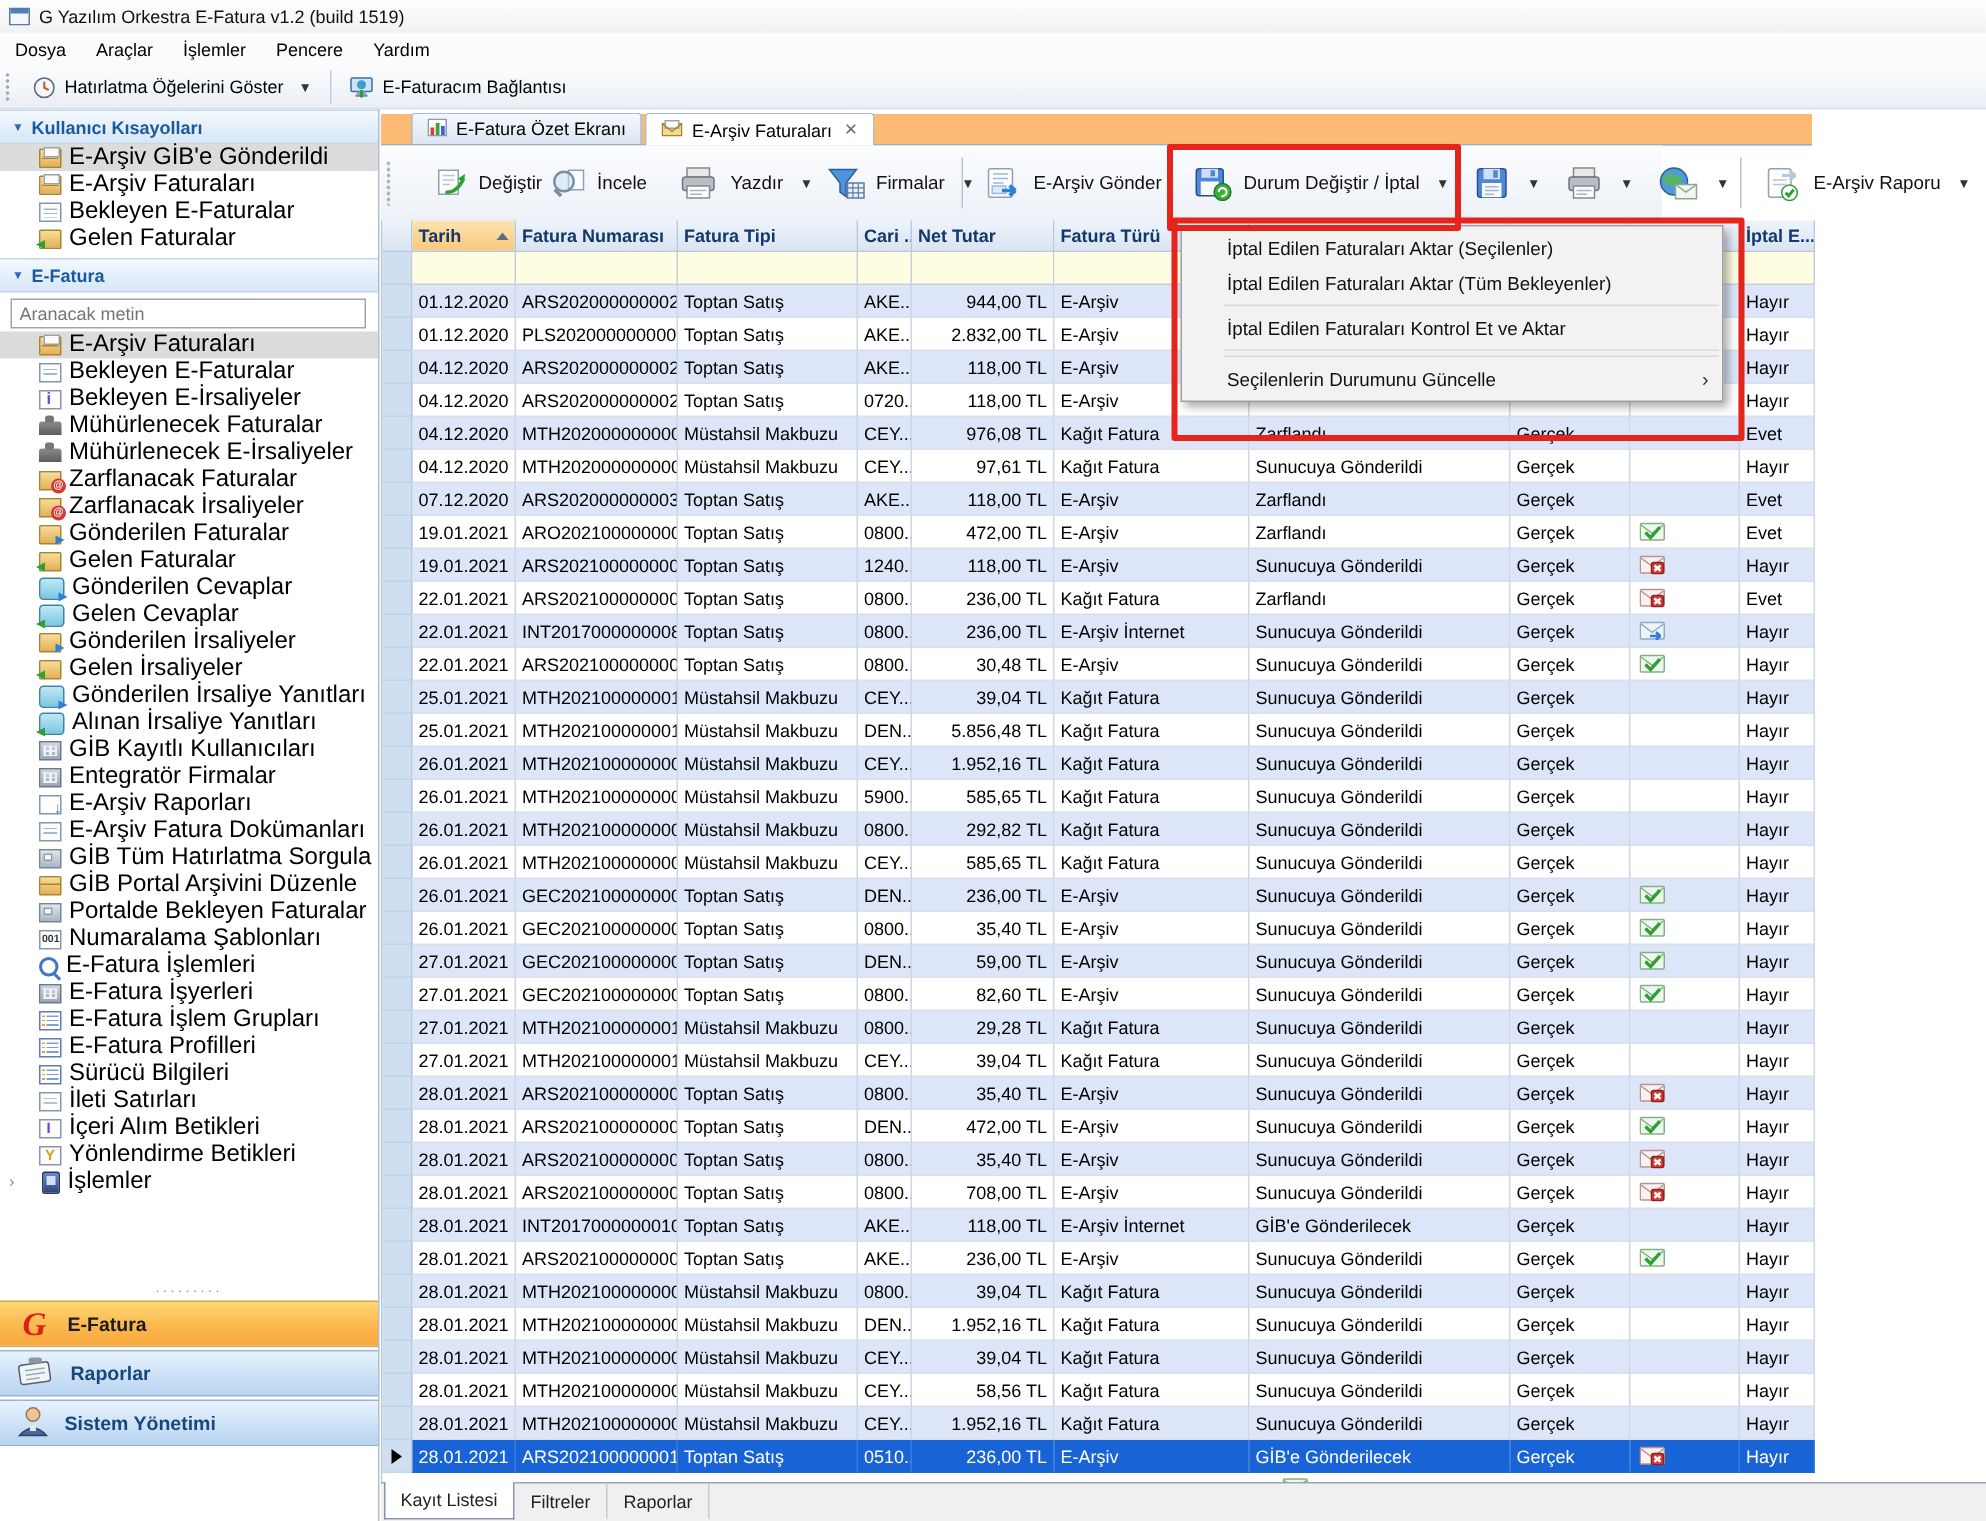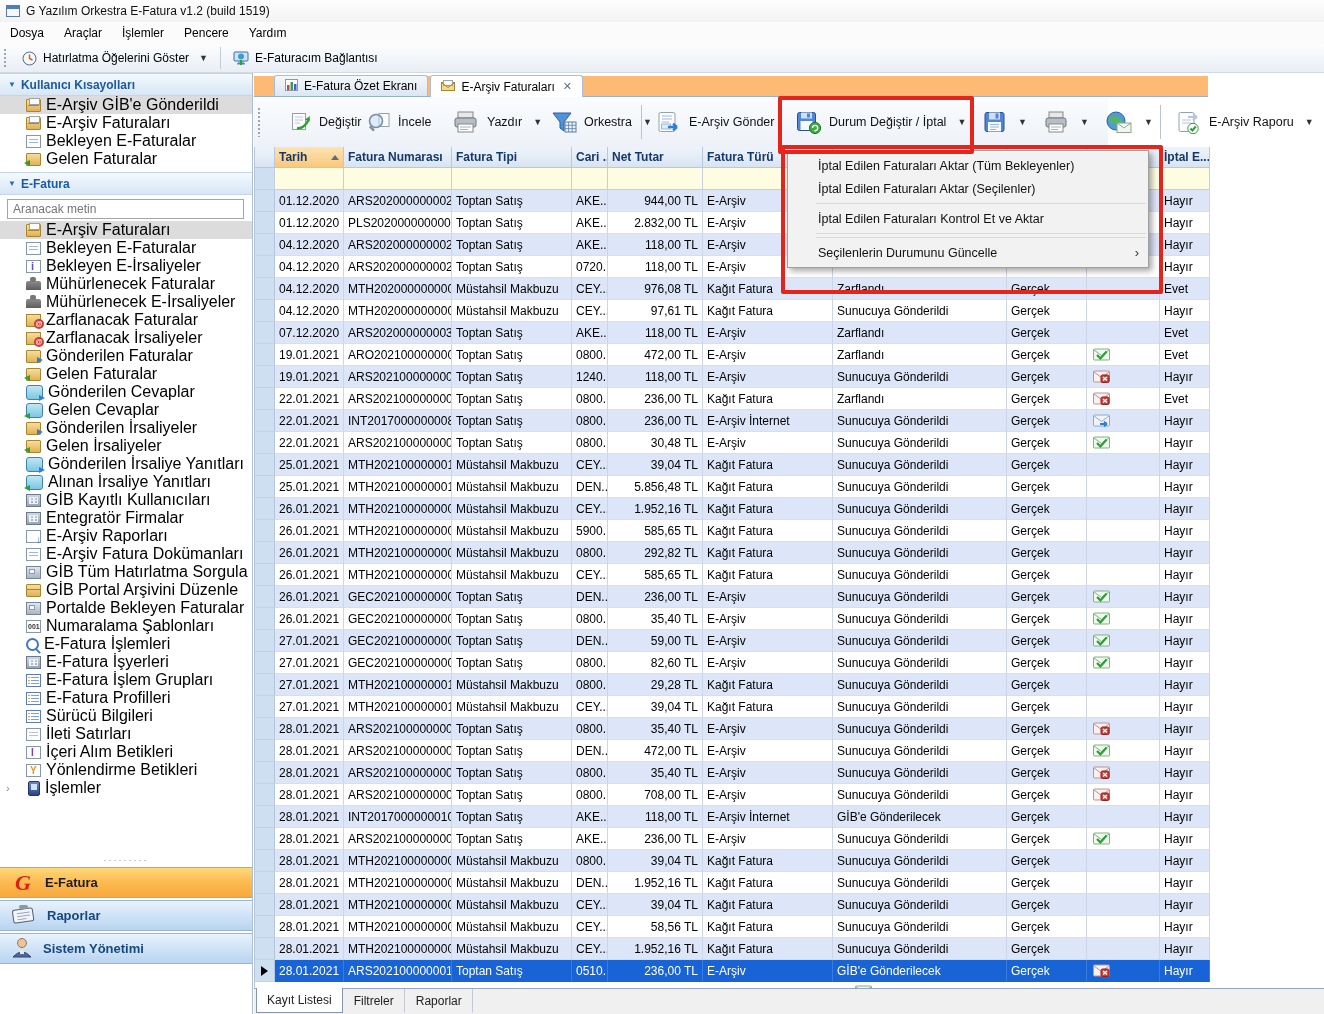--- a/index.html
+++ b/index.html
@@ -404,21 +404,21 @@
           </svg>
         <span class="tl">Yazdır</span>
         <span class="caret">▼</span>
       </div>
       <div class="tbtn" style="left:291px">
         <svg width="26" height="22">
             <path d="M2 2 L20 2 L13 11 L13 20 L9 17 L9 11 Z" fill="#4f93d8" stroke="#2a5f9e"></path>
             <rect x="14" y="11" width="11" height="10" fill="#eaf2fb" stroke="#5c7ca4"></rect>
             <path d="M14 14.3 h11 M14 17.6 h11 M17.6 11 v10 M21.2 11 v10" stroke="#5c7ca4" stroke-width="0.8"></path>
           </svg>
-        <span class="tl">Orkestra</span>
+        <span class="tl">Firmalar</span>
         <span class="caret">▼</span>
       </div>
       <div class="tbar-sep" style="left:387px"></div>
       <div class="tbtn" style="left:396px">
         <svg width="26" height="22">
             <rect x="3" y="1.5" width="16" height="19" rx="1.5" fill="#fdfdfd" stroke="#90a0b6"></rect>
             <path d="M6 5 h10 M6 8 h10 M6 11 h7" stroke="#9db8dc"></path>
             <rect x="5.5" y="13" width="9" height="5" fill="#dce9f8" stroke="#9db8dc"></rect>
             <path d="M12 16 h9 M21 16 l-4 -3.2 M21 16 l-4 3.2" stroke="#2e7fd8" stroke-width="2.4" fill="none"></path>
           </svg>
@@ -1106,24 +1106,24 @@
 
     <div id="bottom-tabs">
         <div class="btab active">Kayıt Listesi</div>
         <div class="btab">Filtreler</div>
         <div class="btab">Raporlar</div>
       </div>
   </div>
 
   <div id="ctx-menu">
       <div class="ctx-item">
+        <span>İptal Edilen Faturaları Aktar (Seçilenler)</span>
+      </div>
+      <div class="ctx-item">
         <span>İptal Edilen Faturaları Aktar (Tüm Bekleyenler)</span>
-      </div>
-      <div class="ctx-item">
-        <span>İptal Edilen Faturaları Aktar (Seçilenler)</span>
       </div>
       <div class="ctx-sep"></div>
       <div class="ctx-item">
         <span>İptal Edilen Faturaları Kontrol Et ve Aktar</span>
       </div>
       <div class="ctx-sep"></div>
       <div class="ctx-sep"></div>
       <div class="ctx-item">
         <span>Seçilenlerin Durumunu Güncelle</span>
         <span class="sub">›</span>

